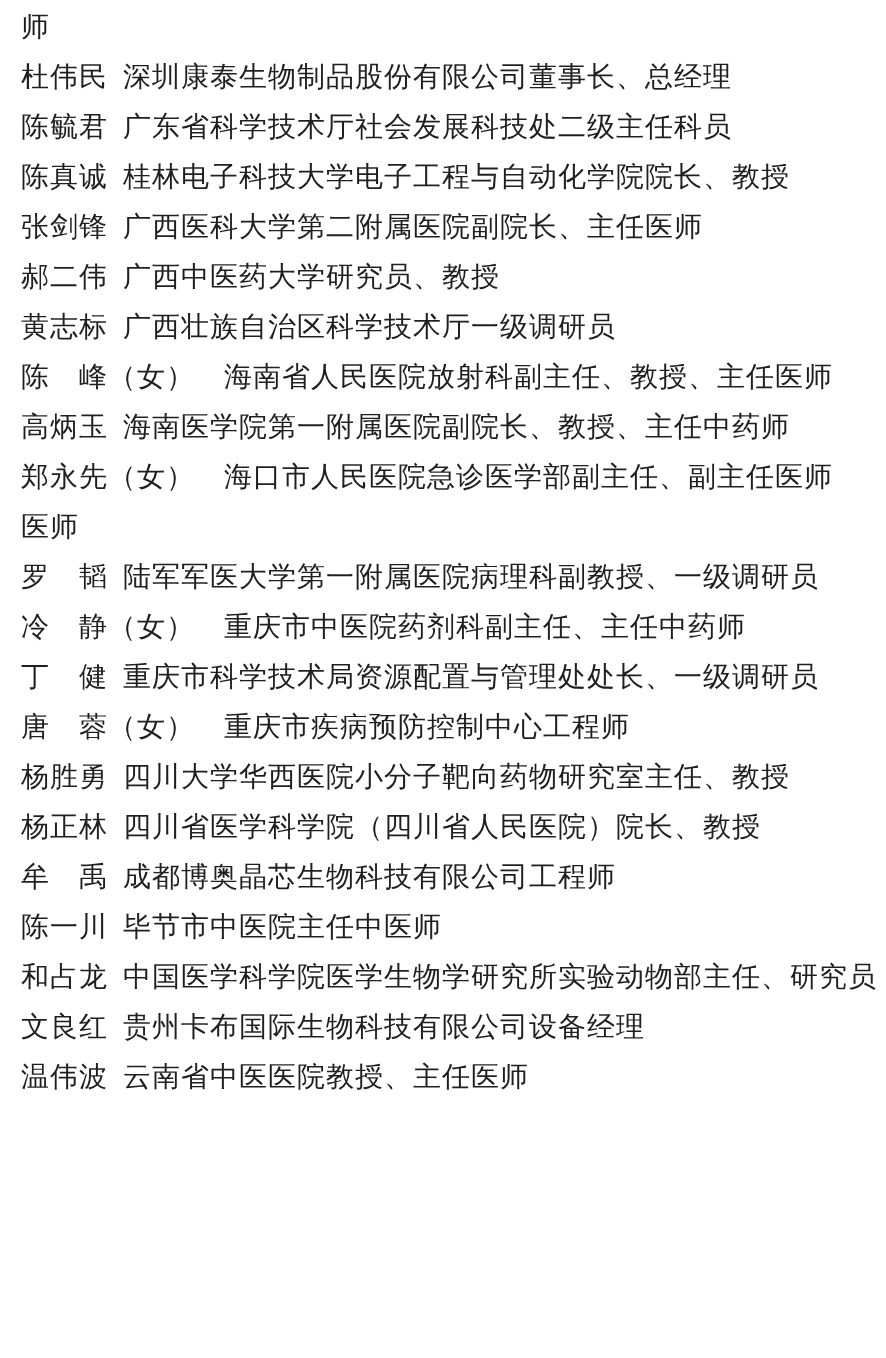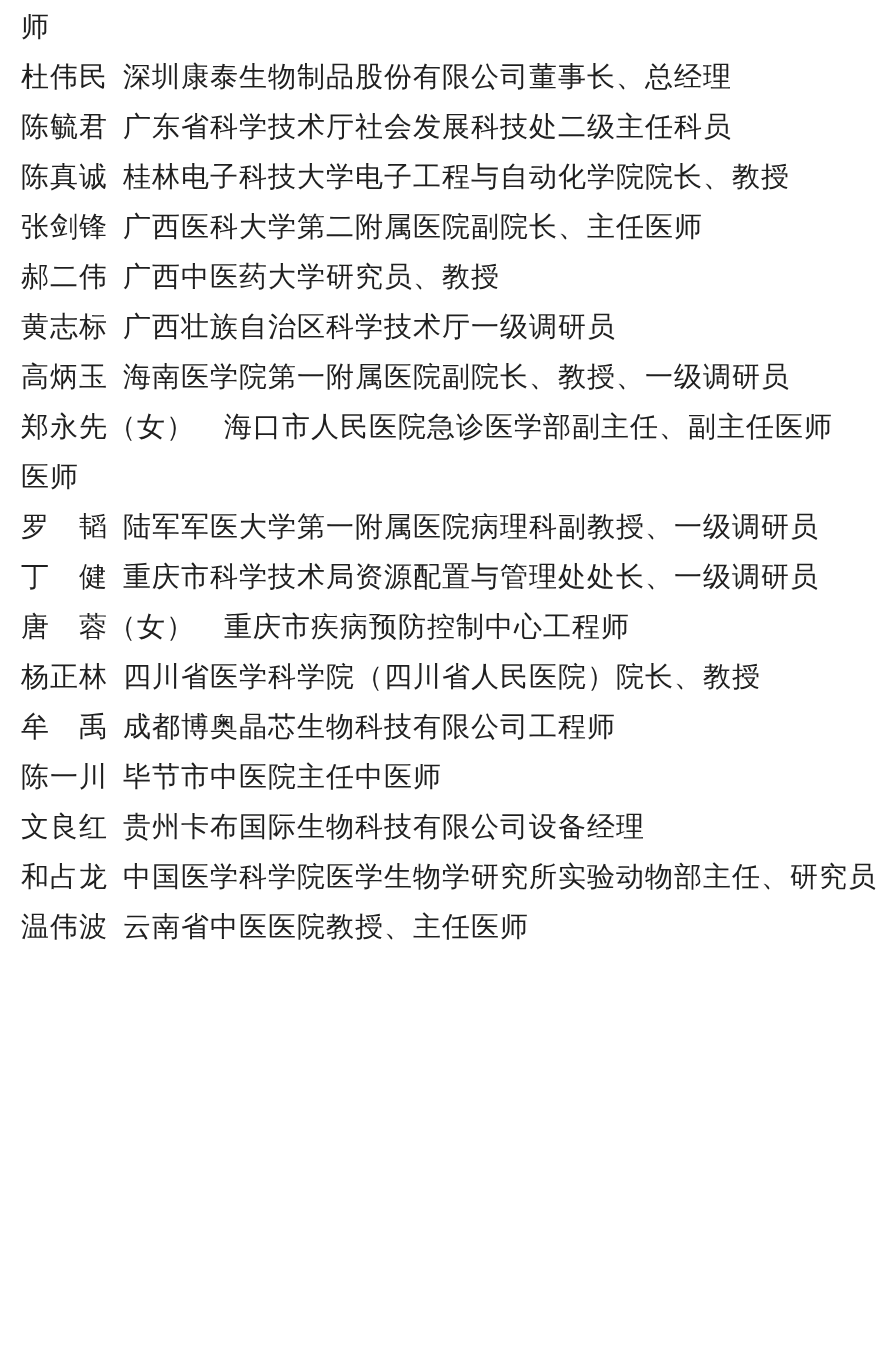--- a/index.html
+++ b/index.html
@@ -37,26 +37,29 @@
 
 <div class="page">
   <div class="name-list">
     <div class="line">师</div>
     <div class="line">杜伟民 深圳康泰生物制品股份有限公司董事长、总经理</div>
     <div class="line">陈毓君 广东省科学技术厅社会发展科技处二级主任科员</div>
     <div class="line">陈真诚 桂林电子科技大学电子工程与自动化学院院长、教授</div>
     <div class="line">张剑锋 广西医科大学第二附属医院副院长、主任医师</div>
     <div class="line">郝二伟 广西中医药大学研究员、教授</div>
     <div class="line">黄志标 广西壮族自治区科学技术厅一级调研员</div>
-    <div class="line">高炳玉 海南医学院第一附属医院副院长、教授、一级调研员</div>
+    <div class="line">陈　峰（女）　海南省人民医院放射科副主任、教授、主任医师</div>
+    <div class="line">高炳玉 海南医学院第一附属医院副院长、教授、主任中药师</div>
     <div class="line">郑永先（女）　海口市人民医院急诊医学部副主任、副主任医师</div>
     <div class="line">医师</div>
     <div class="line">罗　韬 陆军军医大学第一附属医院病理科副教授、一级调研员</div>
+    <div class="line">冷　静（女）　重庆市中医院药剂科副主任、主任中药师</div>
     <div class="line">丁　健 重庆市科学技术局资源配置与管理处处长、一级调研员</div>
     <div class="line">唐　蓉（女）　重庆市疾病预防控制中心工程师</div>
+    <div class="line">杨胜勇 四川大学华西医院小分子靶向药物研究室主任、教授</div>
     <div class="line">杨正林 四川省医学科学院（四川省人民医院）院长、教授</div>
     <div class="line">牟　禹 成都博奥晶芯生物科技有限公司工程师</div>
     <div class="line">陈一川 毕节市中医院主任中医师</div>
+    <div class="line">和占龙 中国医学科学院医学生物学研究所实验动物部主任、研究员</div>
     <div class="line">文良红 贵州卡布国际生物科技有限公司设备经理</div>
-    <div class="line">和占龙 中国医学科学院医学生物学研究所实验动物部主任、研究员</div>
     <div class="line">温伟波 云南省中医医院教授、主任医师</div>
   </div>
 </div>
 
 </body></html>

